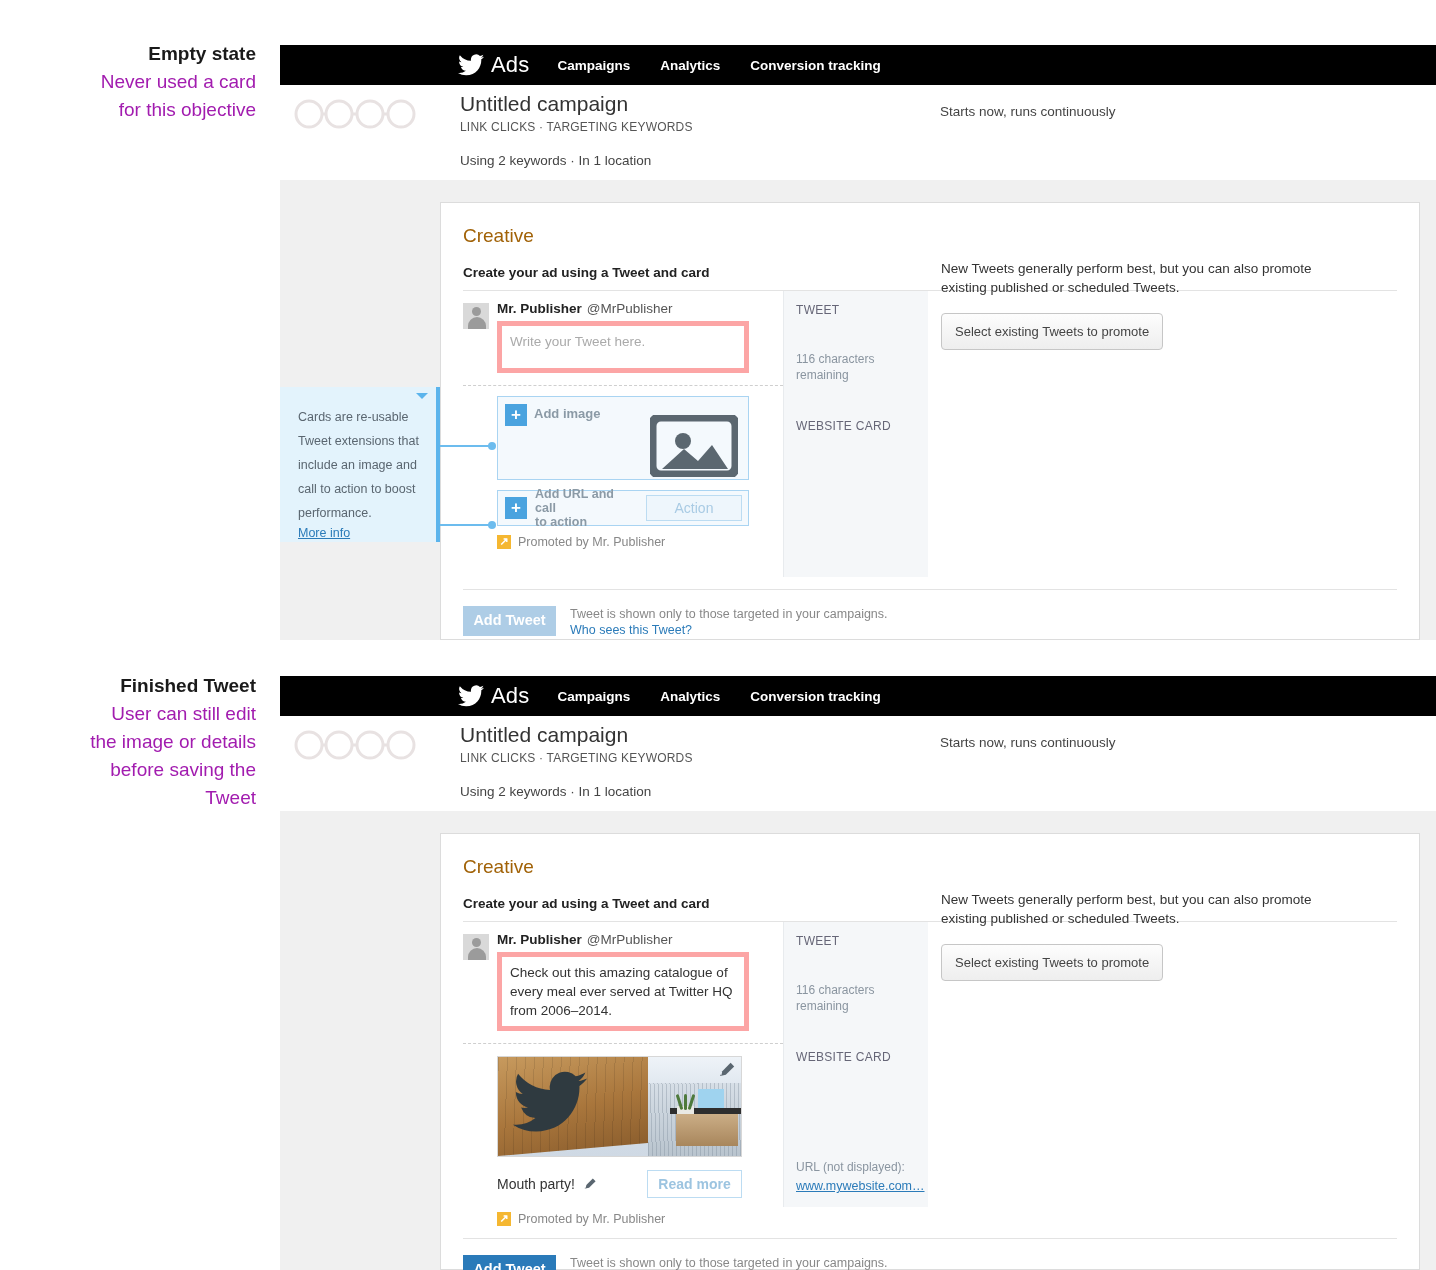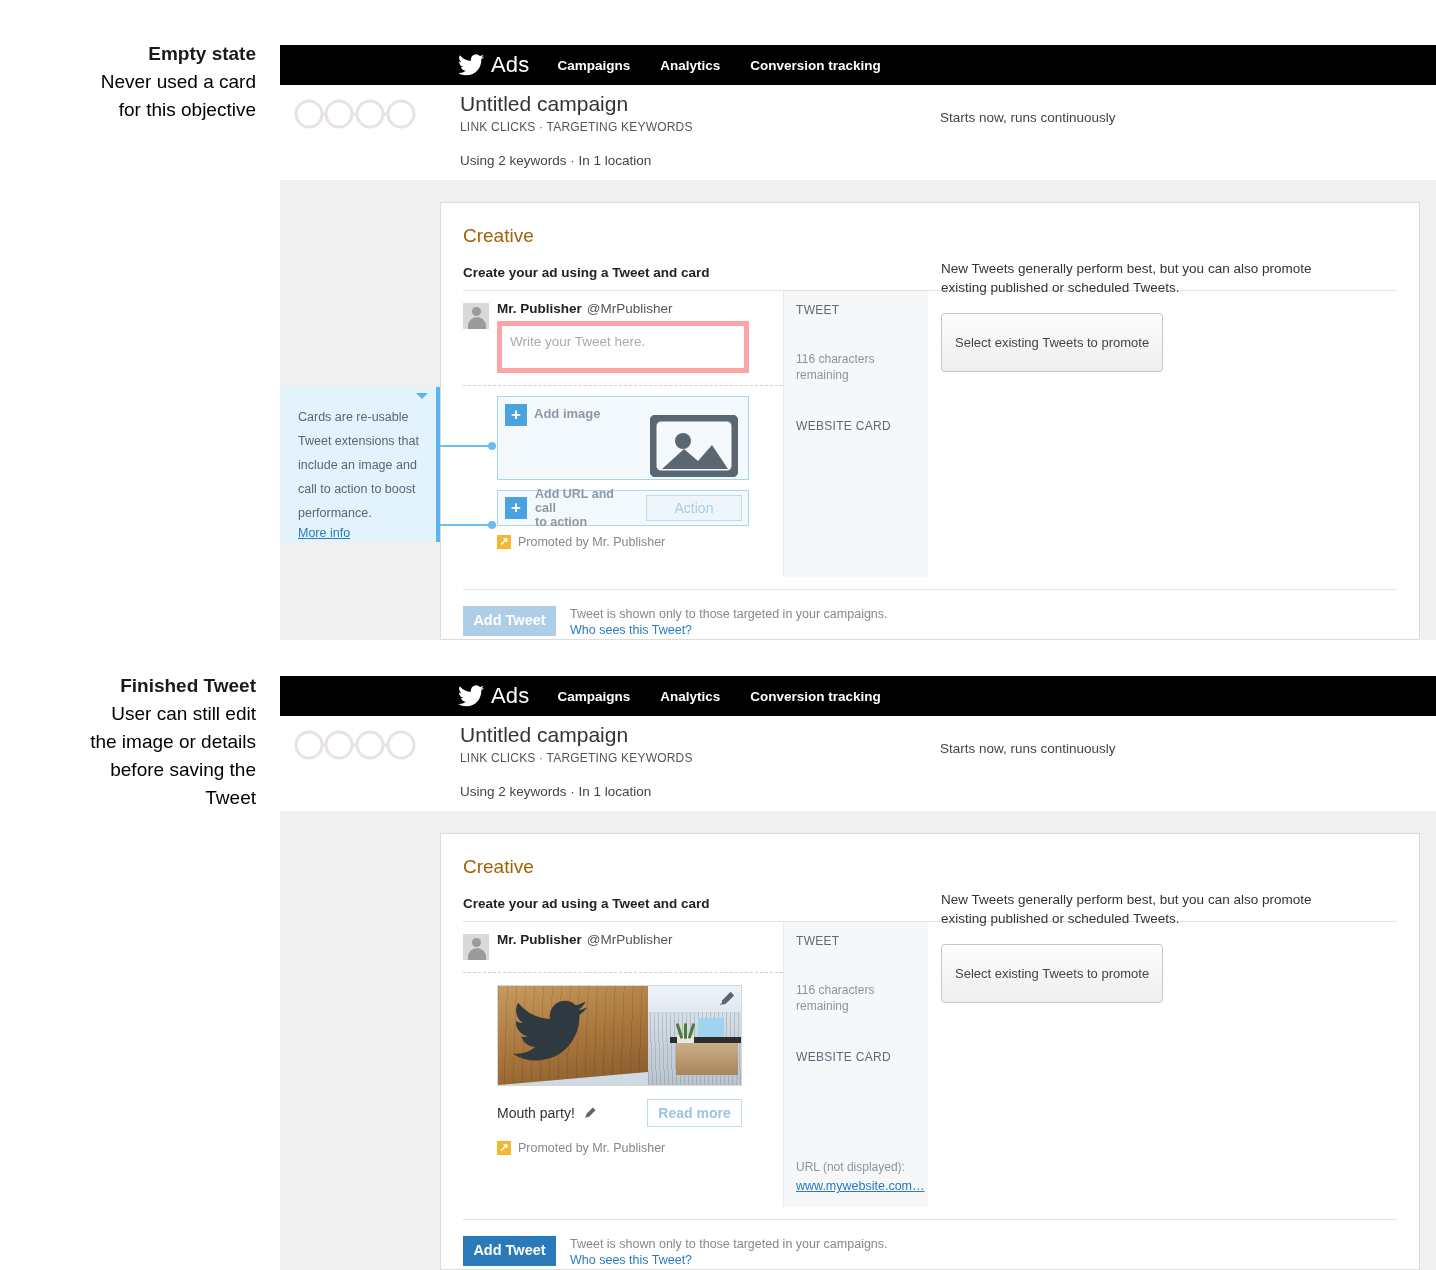--- a/index.html
+++ b/index.html
@@ -9,21 +9,21 @@
     background:#ffffff;
     font-family:"Liberation Sans", sans-serif;
     color:#333;
     position:relative;
     overflow:hidden;
   }
 
   
   .annot { position:absolute; text-align:right; color:#1a1a1a; }
   .annot .a-title { font-weight:bold; font-size:19px; line-height:24px; margin-bottom:2px; }
-  .annot .a-desc  { font-size:19px; line-height:28px; color:#000000; font-weight:300; }
+  .annot .a-desc  { font-size:19px; line-height:28px; color:#a21caf; font-weight:300; }
 
   
   .frame { position:absolute; left:280px; width:1156px; }
 
   .navbar {
     background:#000; height:40px;
     display:flex; align-items:center;
   }
   .nav-inner { display:flex; align-items:center; padding-left:178px; }
   .brand { display:flex; align-items:center; color:#fff; }
@@ -35,21 +35,21 @@
     margin-right:30px; white-space:nowrap;
   }
 
   
   .camp-head { background:#fff; position:relative; height:95px; }
   .steps { position:absolute; left:12px; top:13px; }
   .camp-meta { position:absolute; left:180px; top:6px; }
   .camp-title { font-size:21px; font-weight:300; color:#333; line-height:26px; }
   .camp-sub { font-size:12px; color:#555; letter-spacing:.2px; margin-top:3px; }
   .camp-extra { font-size:13.5px; color:#444; margin-top:19px; }
-  .camp-sched { position:absolute; left:660px; top:25px; font-size:13.5px; color:#444; }
+  .camp-sched { position:absolute; left:660px; top:19px; font-size:13.5px; color:#444; }
 
   
   .content { background:#f0f0f0; position:relative; }
   .card {
     position:absolute; left:160px; top:22px; right:16px;
     background:#fff; border:1px solid #dcdcdc;
   }
   .card-pad { padding:18px 22px 0 22px; }
   .card h2 { font-size:19px; font-weight:300; color:#a16207; margin:4px 0 18px 0; }
   .card h3 { font-size:13.5px; font-weight:bold; color:#222; margin:0 0 10px 0; }
@@ -112,21 +112,21 @@
   .btn-add { width:93px; height:30px; color:#fff; font-size:14.5px; font-weight:bold; text-align:center; line-height:29px; flex:none; }
   .btn-add.disabled { background:#aecde6; color:#fff; }
   .btn-add.active { background:#2a7ab9; }
   .foot-text { margin-left:14px; font-size:12.5px; line-height:16px; color:#888; width:340px; }
   .foot-text a { color:#2b7bb9; text-decoration:none; }
 
   
   .help-col { position:absolute; left:500px; top:56px; width:400px; }
   .help-text { font-size:13.5px; line-height:19px; color:#333; }
   .help-btn {
-    margin-top:16px; display:inline-block; padding:21px 13px;
+    margin-top:16px; display:inline-block; padding:10px 13px;
     border:1px solid #c6c6c6; border-radius:4px;
     background:linear-gradient(#fdfdfd,#eeeeee);
     font-size:13px; color:#444;
   }
 
   
   .callout {
     position:absolute; background:#e3f3fc; border-right:4px solid #5bb4ec;
   }
   .callout .cl-text { font-size:12.5px; line-height:24px; color:#5a6670; padding:18px 16px 0 18px; }
@@ -369,20 +369,21 @@
 
         <div class="composer-wrap">
           <div class="composer">
 
             <div class="tweet-row">
               <div class="avatar"></div>
               <div>
                 <div class="handle-line">
                   <span class="name">Mr. Publisher</span><span class="at">@MrPublisher</span>
                 </div>
+                <div class="tweet-box">Check out this amazing catalogue of every meal ever served at Twitter HQ from 2006–2014.</div>
               </div>
             </div>
 
             <div class="dash-sep"></div>
 
             <div class="photo-card">
               <div class="photo">
                 <div class="wood"></div>
                 <div class="ceil"></div>
                 <div class="wall"></div>

